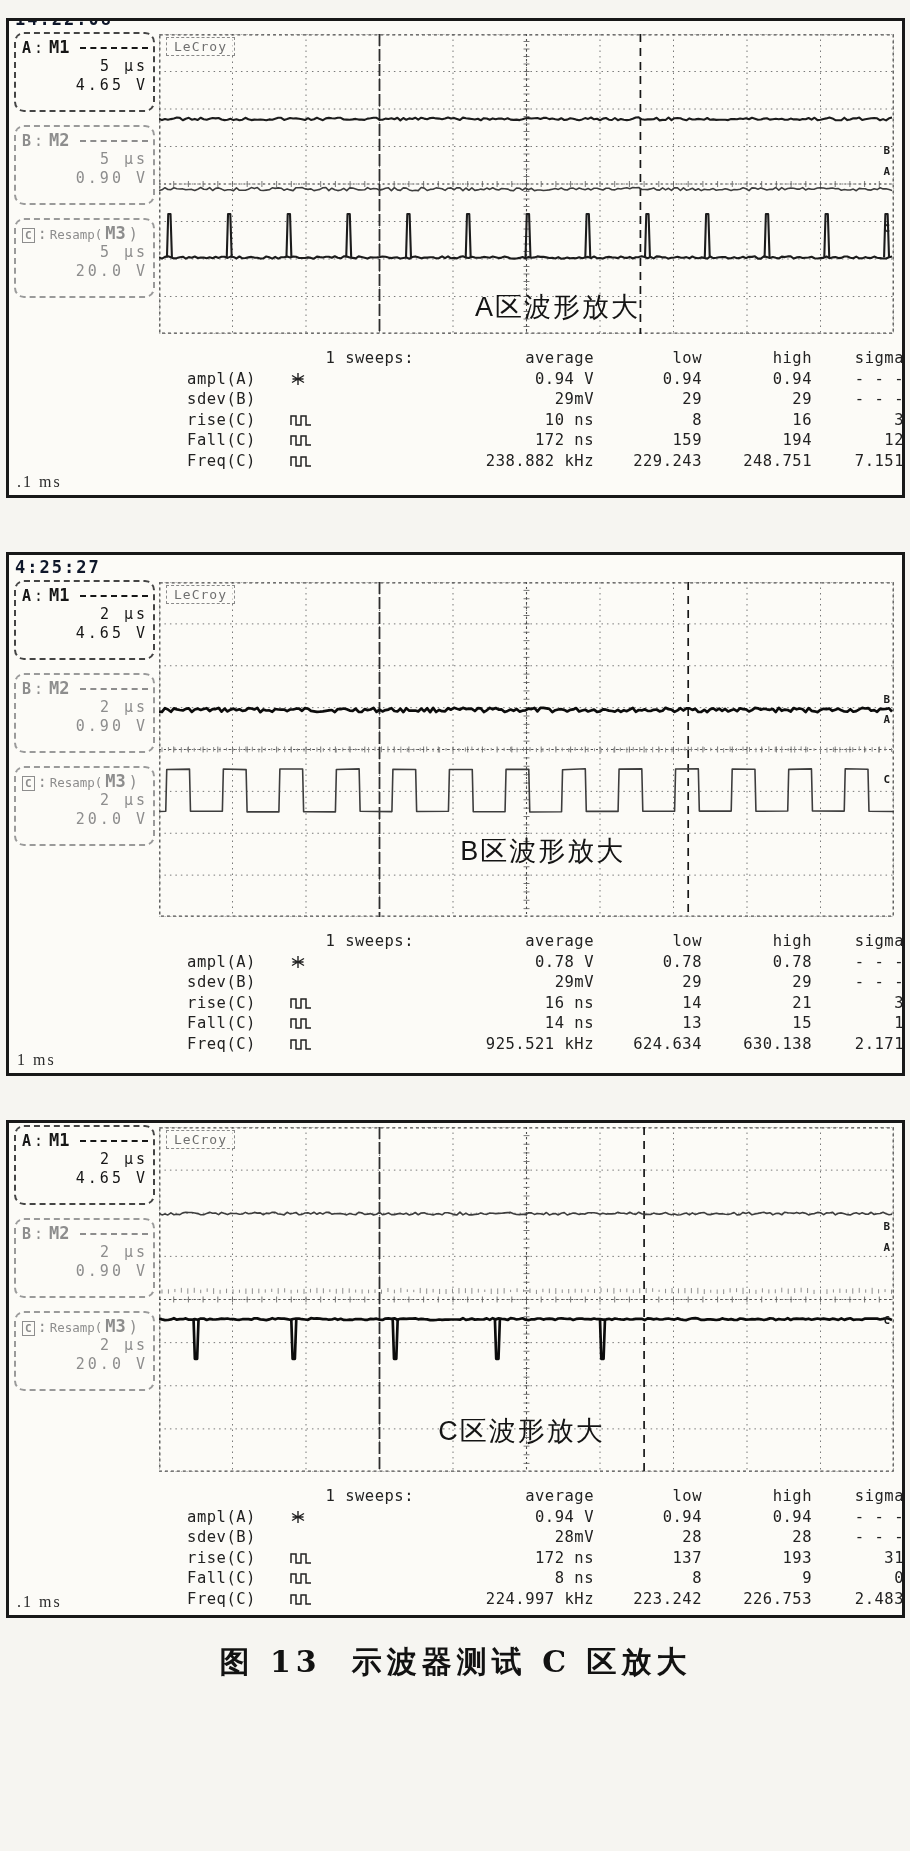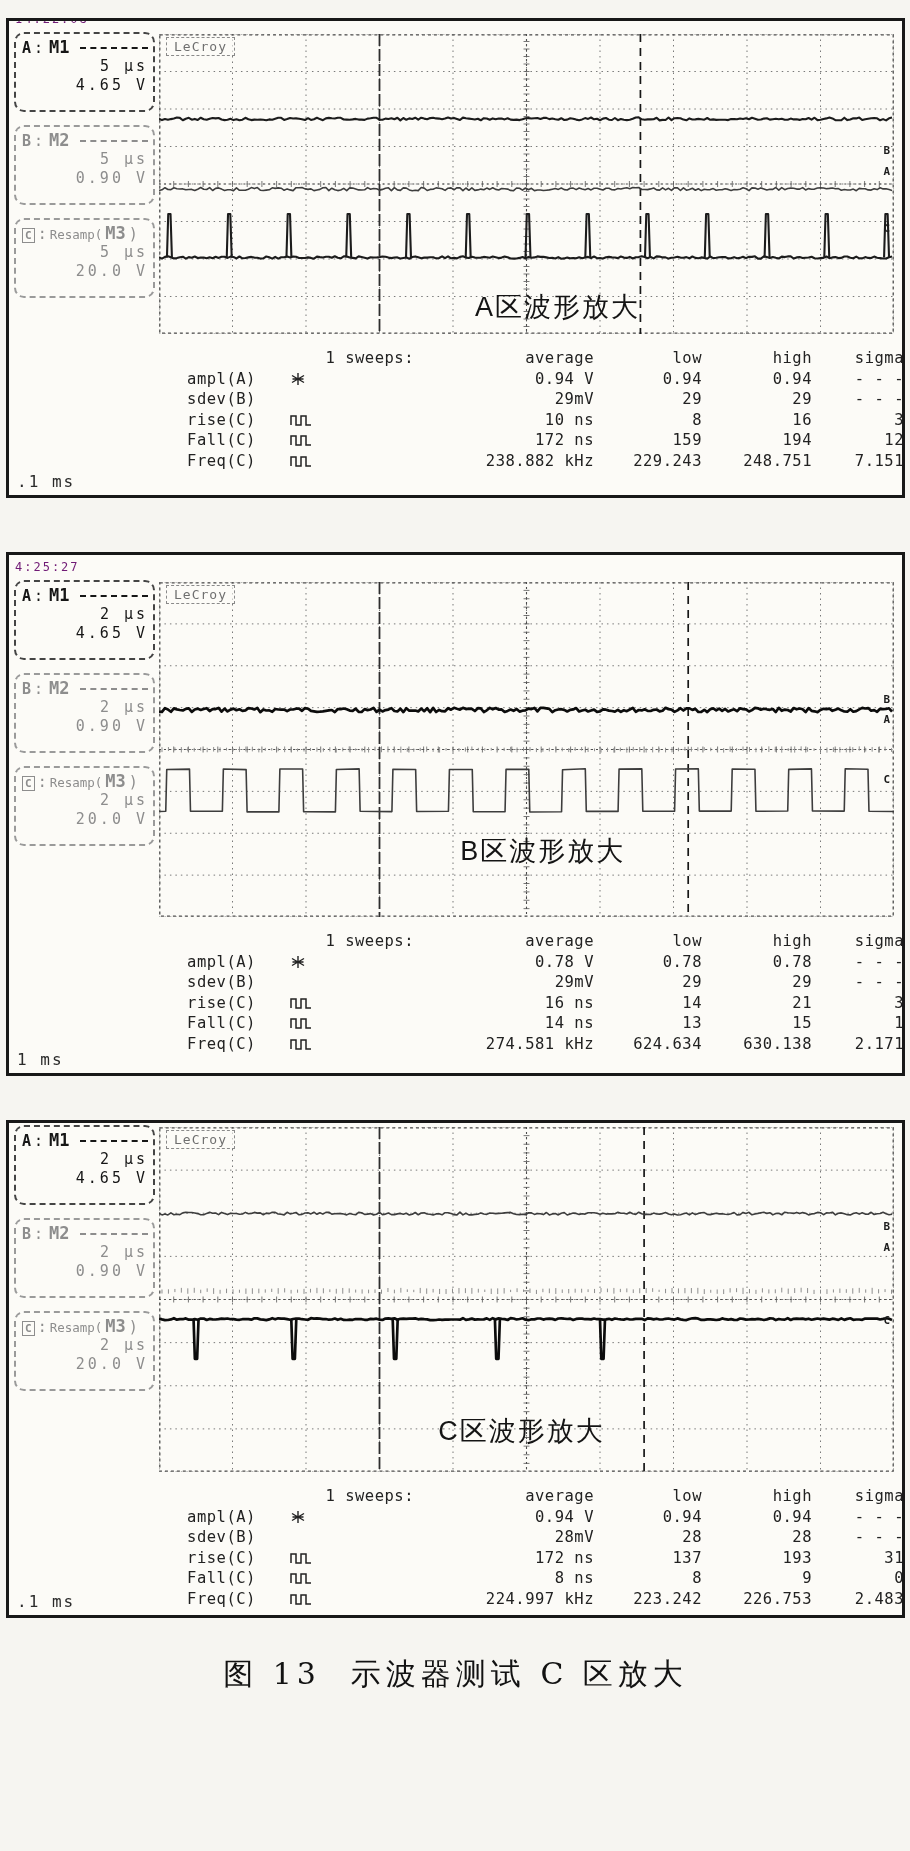--- a/index.html
+++ b/index.html
@@ -17,21 +17,21 @@
   
   .scope-frame{
     position:relative;width:899px;box-sizing:border-box;
     border:3px solid #181818;background:#fcfbf7;overflow:hidden;
   }
   .fig-0 .scope-frame{height:480px;}
   .fig-1 .scope-frame{height:524px;}
   .fig-2 .scope-frame{height:498px;}
 
   .timestamp{
-    font-size:12px;font-weight:normal;color:#701a75;
+    font-size:17px;font-weight:bold;color:#0f172a;
     margin:2px 0 1px 6px;letter-spacing:2px;line-height:20px;
   }
   .fig-0 .timestamp{margin-top:-12px;}       
   .timestamp:empty{height:0;margin:0;}
 
   .scope-main{display:flex;align-items:flex-start;}
   .sidebar{flex:0 0 150px;width:150px;box-sizing:border-box;padding:2px 2px 0 5px;}
 
   .panel{
     border:2px dashed #9a9a9a;border-radius:10px;
@@ -70,32 +70,32 @@
     grid-template-columns:125px 130px 180px 108px 110px 92px;
   }
   .h-sweeps{grid-column:1/3;text-align:right;}
   .c-param{text-align:center;}
   .c-icon{text-align:left;padding-left:6px;}
   .c-icon svg{vertical-align:-2px;}
   .c-avg,.c-low,.c-high,.c-sigma{text-align:right;}
 
   .timebase{
     position:absolute;left:8px;bottom:4px;
-    font-size:16px;color:#2b2b2b;letter-spacing:2px;
+    font-size:16px;color:#2b2b2b;letter-spacing:2px;font-family:Liberation Serif, serif;
   }
 
   
   .caption{
     text-align:center;height:44px;
     font-family:"DejaVu Serif","Liberation Serif",serif;
     font-size:30px;color:#121212;letter-spacing:5px;
   }
   .fig-0 .caption{margin-top:36px;}
   .fig-1 .caption{margin-top:22px;}
-  .fig-2 .caption{margin-top:36px;}
+  .fig-2 .caption{margin-top:24px;font-weight:bold;}
   .cap-text{margin-left:30px;}
 </style>
 </head>
 <body>
 
 <div id="figures-root">
   <figure class="figure-block fig-0">
     <div class="scope-frame">
       <div class="timestamp">14:22:08</div>
       <div class="scope-main">
@@ -660,21 +660,21 @@
           <span class="c-avg">14 ns</span>
           <span class="c-low">13</span>
           <span class="c-high">15</span>
           <span class="c-sigma">1</span>
         </div>
         <div class="stats-row">
           <span class="c-param">Freq(C)</span>
           <span class="c-icon"><svg width="22" height="14" viewBox="0 0 22 14">
                 <path d="M1 12V3h5v9h5V3h5v9h5" stroke="#222" stroke-width="1.5" fill="none"></path>
               </svg></span>
-          <span class="c-avg">274.581 kHz</span>
+          <span class="c-avg">925.521 kHz</span>
           <span class="c-low">624.634</span>
           <span class="c-high">630.138</span>
           <span class="c-sigma">2.171</span>
         </div>
       </div>
       <div class="timebase">1 ms</div>
     </div>
   </figure>
 
   <figure class="figure-block fig-2">

